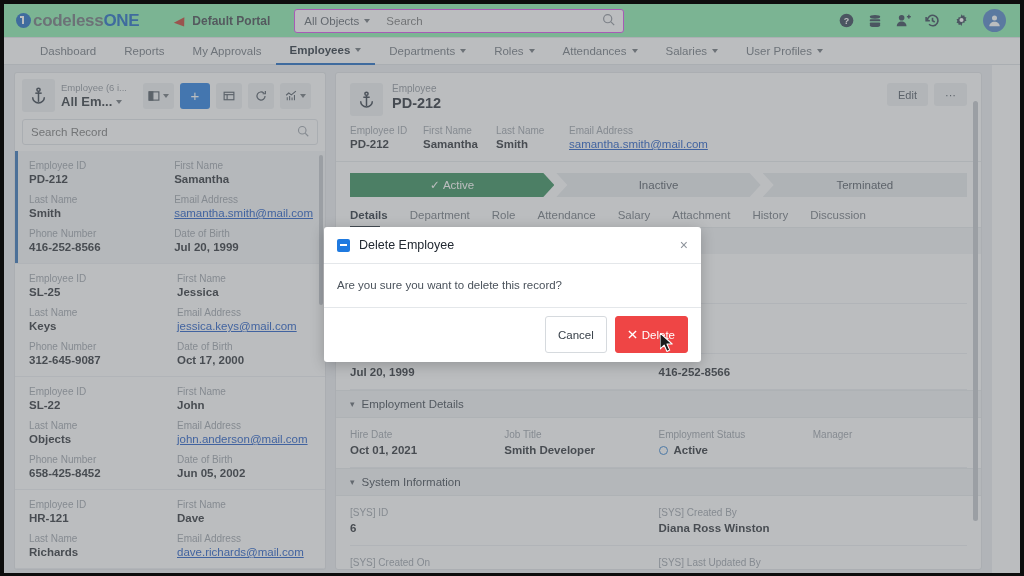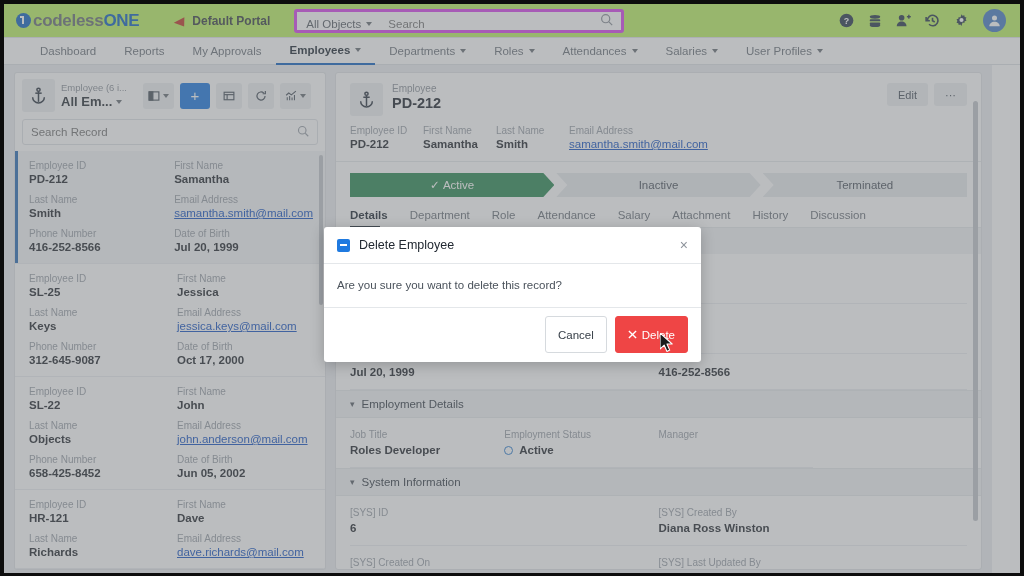--- a/index.html
+++ b/index.html
@@ -27,21 +27,21 @@
     pointer-events: none;
   }
   .frame-top { position:absolute; left:0; top:0; width:1024px; height:4px; background:#0d0d0d; z-index:90; }
   .frame-bottom { position:absolute; left:0; bottom:0; width:1024px; height:3px; background:#0d0d0d; z-index:90; }
   .frame-left { position:absolute; left:0; top:0; width:4px; height:576px; background:#0d0d0d; z-index:90; }
   .frame-right { position:absolute; right:0; top:0; width:4px; height:576px; background:#0d0d0d; z-index:90; }
 
   
   .topbar {
     position: absolute; left: 4px; top: 4px; width: 1016px; height: 34px;
-    background: #bef264;
+    background: #86efac;
     display: flex; align-items: center;
     border-bottom: 1px solid #e3e5e8;
   }
   .logo-wrap { display:flex; align-items:center; margin-left:12px; }
   .logo-mark {
     width: 15px; height: 15px; border-radius: 50%;
     background: #1565c0; position: relative; margin-right: 2px;
   }
   .logo-mark::after {
     content:""; position:absolute; left:6px; top:3px;
@@ -61,22 +61,22 @@
   }
   .portal-icon {
     width: 0; height: 0;
     border-left: 8px solid transparent;
     border-right: 3px solid transparent;
     border-bottom: 9px solid #c0392b;
     transform: rotate(20deg);
   }
   .searchbar {
     margin-left: 24px; width: 330px; height: 24px;
-    border: 3px solid #d946ef; border-radius: 3px;
-    display: flex; align-items: flex-end; background: #fff;
+    border: 1px solid #d946ef; border-radius: 3px;
+    display: flex; align-items: center; background: #fff;
   }
   .searchbar .allobj {
     font-size: 11.5px; color:#5a6068; padding: 0 8px 0 9px;
     display:flex; align-items:center; gap:5px; white-space:nowrap;
   }
   .searchbar .sbinput {
     flex:1; font-size: 11.5px; color:#8b9099; padding-left: 8px;
     border:0; outline:0; background:transparent;
     font-family:"Liberation Sans", sans-serif;
   }
@@ -639,22 +639,26 @@
               <div class="v">416-252-8566</div>
             </div>
         </div>
 
         <div class="sect-hdr">
           <span class="chev">▾</span>
           <span>Employment Details</span>
         </div>
         <div class="fgrid">
           <div class="cell">
+              <div class="k">Hire Date</div>
+              <div class="v">Oct 01, 2021</div>
+            </div>
+          <div class="cell">
               <div class="k">Job Title</div>
-              <div class="v">Roles Developer</div>
+              <div class="v">Smith Developer</div>
             </div>
           <div class="cell">
               <div class="k">Employment Status</div>
               <div class="v radio-val">
                 <span class="radio-o"></span>
                 <span>Active</span>
               </div>
             </div>
           <div class="cell">
               <div class="k">Manager</div>

